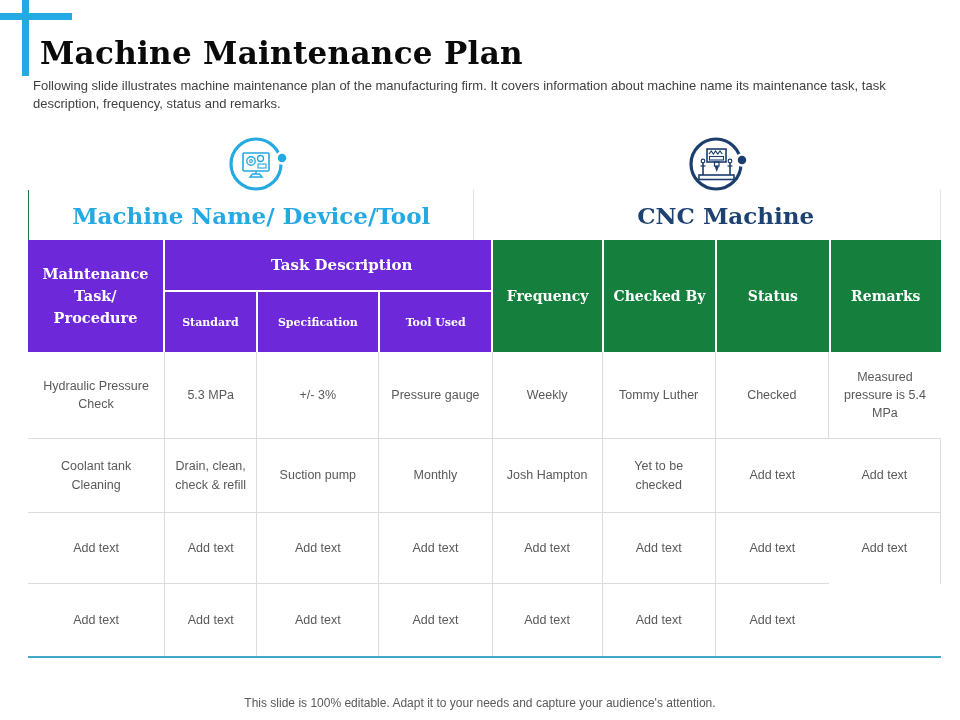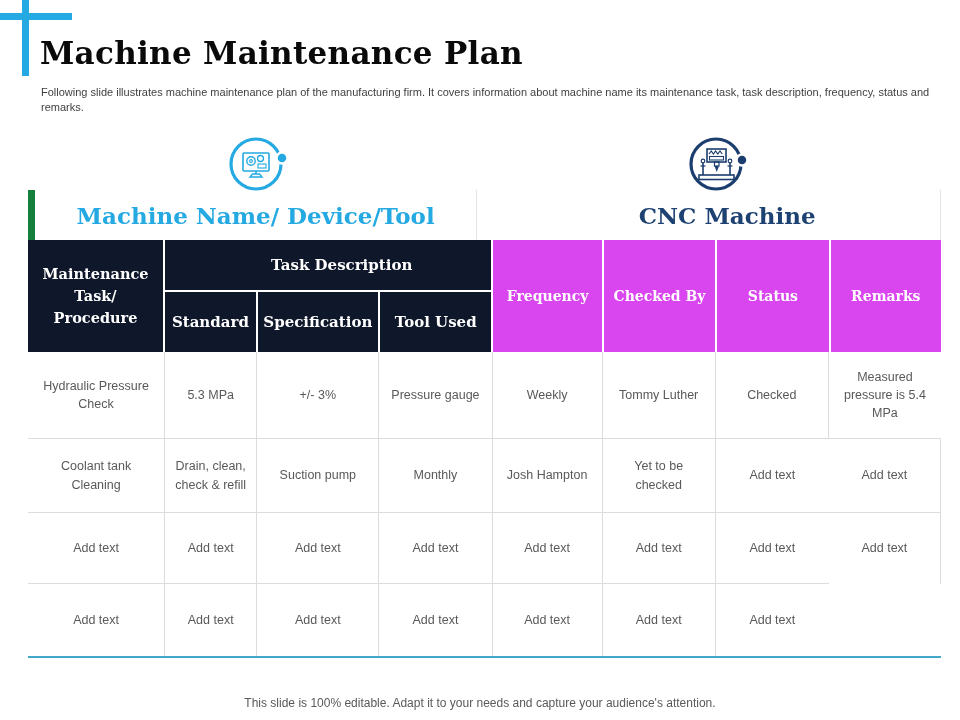--- a/index.html
+++ b/index.html
@@ -10,52 +10,52 @@
   
   .cross-v{position:absolute;left:22px;top:0;width:7px;height:76px;background:#24A9E2;}
   .cross-h{position:absolute;left:0;top:13px;width:72px;height:7px;background:#24A9E2;}
 
   .page-title{
     position:absolute;left:33px;top:28px;margin:7px;
     font-family:"DejaVu Serif","Liberation Serif",serif;
     font-weight:700;font-size:31px;color:#0a0a0a;letter-spacing:0.3px;
   }
   .page-subtitle{
-    position:absolute;left:33px;top:77px;width:890px;margin:8px;
-    font-size:11px;line-height:1.35;color:#3f3f3f;
+    position:absolute;left:33px;top:77px;width:890px;margin:0;
+    font-size:13px;line-height:1.35;color:#3f3f3f;
   }
 
   .icon-wrap{position:absolute;width:64px;height:62px;}
   .icon-machine{left:228px;top:133px;}
   .icon-cnc{left:688px;top:133px;}
 
   
   .tbl{position:absolute;left:28px;top:190px;width:913px;}
 
-  .band{display:flex;height:50px;border-left:7px solid #15803d;border-right:1px solid #e3e3e3;gap:37px;}
+  .band{display:flex;height:50px;border-left:1px solid #15803d;border-right:1px solid #e3e3e3;gap:37px;}
   .band-cell{display:flex;align-items:center;justify-content:center;
     font-family:"DejaVu Serif","Liberation Serif",serif;font-weight:700;font-size:23px;}
   .band-left{width:50.9%;color:#24A9E2;border-right:1px solid #e3e3e3;}
   .band-right{width:49.1%;color:#1D4271;}
 
   .hdr{
     display:grid;background:#ffffff;gap:2px;
     grid-template-columns:137fr 92fr 122fr 113fr 110fr 113fr 113fr 112fr;
     grid-template-rows:50px 60px;
   }
   .hcell{
     display:flex;align-items:center;justify-content:center;text-align:center;
     color:#ffffff;font-family:"DejaVu Serif","Liberation Serif",serif;font-weight:700;
     padding:2px 4px;box-sizing:border-box;
   }
-  .hc-blue{background:#0f172a;}
-  .hc-navy{background:#d946ef;}
+  .hc-blue{background:#6d28d9;}
+  .hc-navy{background:#15803d;}
   .hc-maint{grid-column:1;grid-row:1/3;font-size:14.5px;line-height:1.5;}
   .hc-taskdesc{grid-column:2/5;grid-row:1;font-size:15px;padding-left:31px;}
-  .hc-sub{grid-row:2;font-size:15px;text-align:right;}
+  .hc-sub{grid-row:2;font-size:11px;text-align:right;}
   .hc-span{grid-row:1/3;font-size:14px;}
 
   .body-grid{
     display:grid;
     grid-template-columns:137fr 92fr 122fr 113fr 110fr 113fr 113fr 112fr;
     grid-template-rows:87px 74px 71px 72px;
     border-bottom:2px solid #41A8C9;
   }
   .dcell{
     display:flex;align-items:center;justify-content:center;text-align:center;

